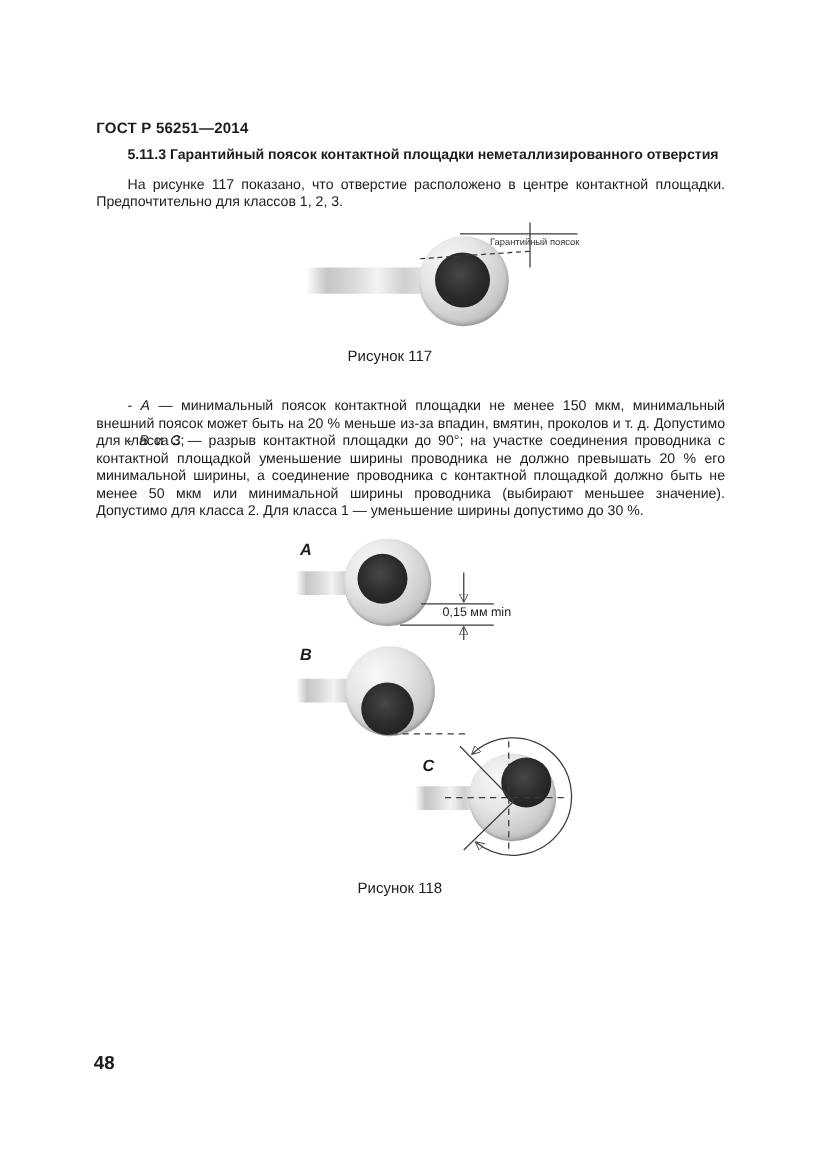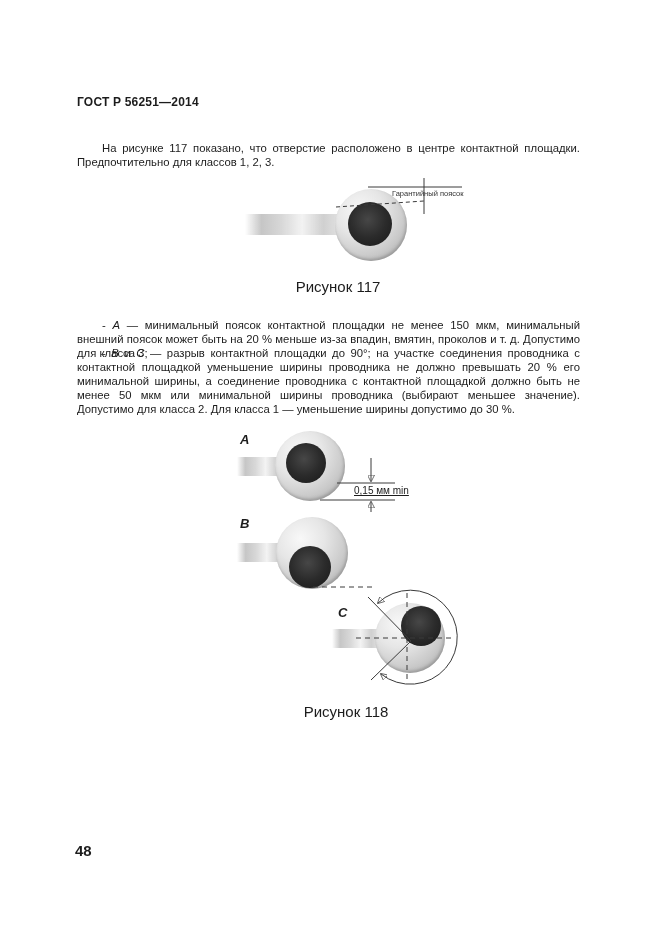--- a/index.html
+++ b/index.html
@@ -13,21 +13,21 @@
     left:77px;width:503px;margin:0;font-size:11.3px;line-height:14px;
     text-align:justify;text-align-last:left;
   }
   .p1{top:89px;}
   .heading{top:117px;font-weight:bold;text-indent:25px;text-align:left;}
   .p2{top:131px;text-indent:25px;margin-top:10px;}
   .p3{top:304px;text-indent:25px;}
   .p4{top:318px;text-indent:25px;}
   .p5{top:346px;text-indent:25px;}
   .ivar{font-style:italic;}
-  .caption{font-size:15px;text-align:center;width:120px;}
+  .caption{font-size:12px;width:120px;}
   .cap117{left:278px;top:278px;}
   .cap118{left:286px;top:703px;}
   .figlabel{font-size:13px;font-weight:bold;font-style:italic;}
   .lblA{left:240px;top:432px;}
   .lblB{left:240px;top:516px;}
   .lblC{left:338px;top:605px;}
   .pad{
     position:absolute;border-radius:50%;
     background:radial-gradient(circle at 34% 30%, #f8f8f8 0%, #e6e6e6 35%, #cbcbcb 65%, #a5a5a5 100%);
     box-shadow:inset -1px -2px 3px rgba(110,110,110,.45);
@@ -48,33 +48,34 @@
     position:absolute;
     background:linear-gradient(90deg, rgba(200,200,200,0) 0%, #c6c6c6 18%, #d8d8d8 40%,
                rgba(228,228,228,.45) 62%, #d0d0d0 85%, rgba(205,205,205,.65) 100%);
     filter:blur(.4px);
   }
   .tr117{left:245px;top:214px;width:92px;height:21px;}
   .trA{left:237px;top:457px;width:46px;height:19px;}
   .trB{left:237px;top:543px;width:48px;height:19px;}
   .trC{left:332px;top:629px;width:46px;height:19px;}
   .ann117{left:392px;top:189px;font-size:7.5px;color:#333;white-space:nowrap;}
-  .dimtext{left:354px;top:485px;font-size:10px;white-space:nowrap;text-decoration:underline;}
+  .dimtext{left:354px;top:485px;font-size:10px;white-space:nowrap;}
   .pagenum{left:75px;top:842px;font-size:15px;font-weight:bold;}
   svg.linework{position:absolute;left:0;top:0;pointer-events:none;}
   svg.linework line, svg.linework path{stroke:#3a3a3a;stroke-width:1;fill:none;}
 </style>
 </head>
 <body>
 
 <div class="page">
 
   <div class="abs hdr">ГОСТ Р 56251—2014</div>
 
 
+  <p class="abs body-text heading">5.11.3 Гарантийный поясок контактной площадки неметаллизированного отверстия</p>
 
   <p class="abs body-text p2">На рисунке 117 показано, что отверстие расположено в центре контактной площадки. Предпочтительно для классов 1, 2, 3.</p>
 
   <div>
     <div class="trace tr117"></div>
     <div class="pad pad117"></div>
     <div class="hole hole117"></div>
     <svg class="linework" width="661" height="936">
       <line x1="368" y1="187" x2="462" y2="187"></line>
       <line x1="424" y1="178" x2="424" y2="214"></line>

